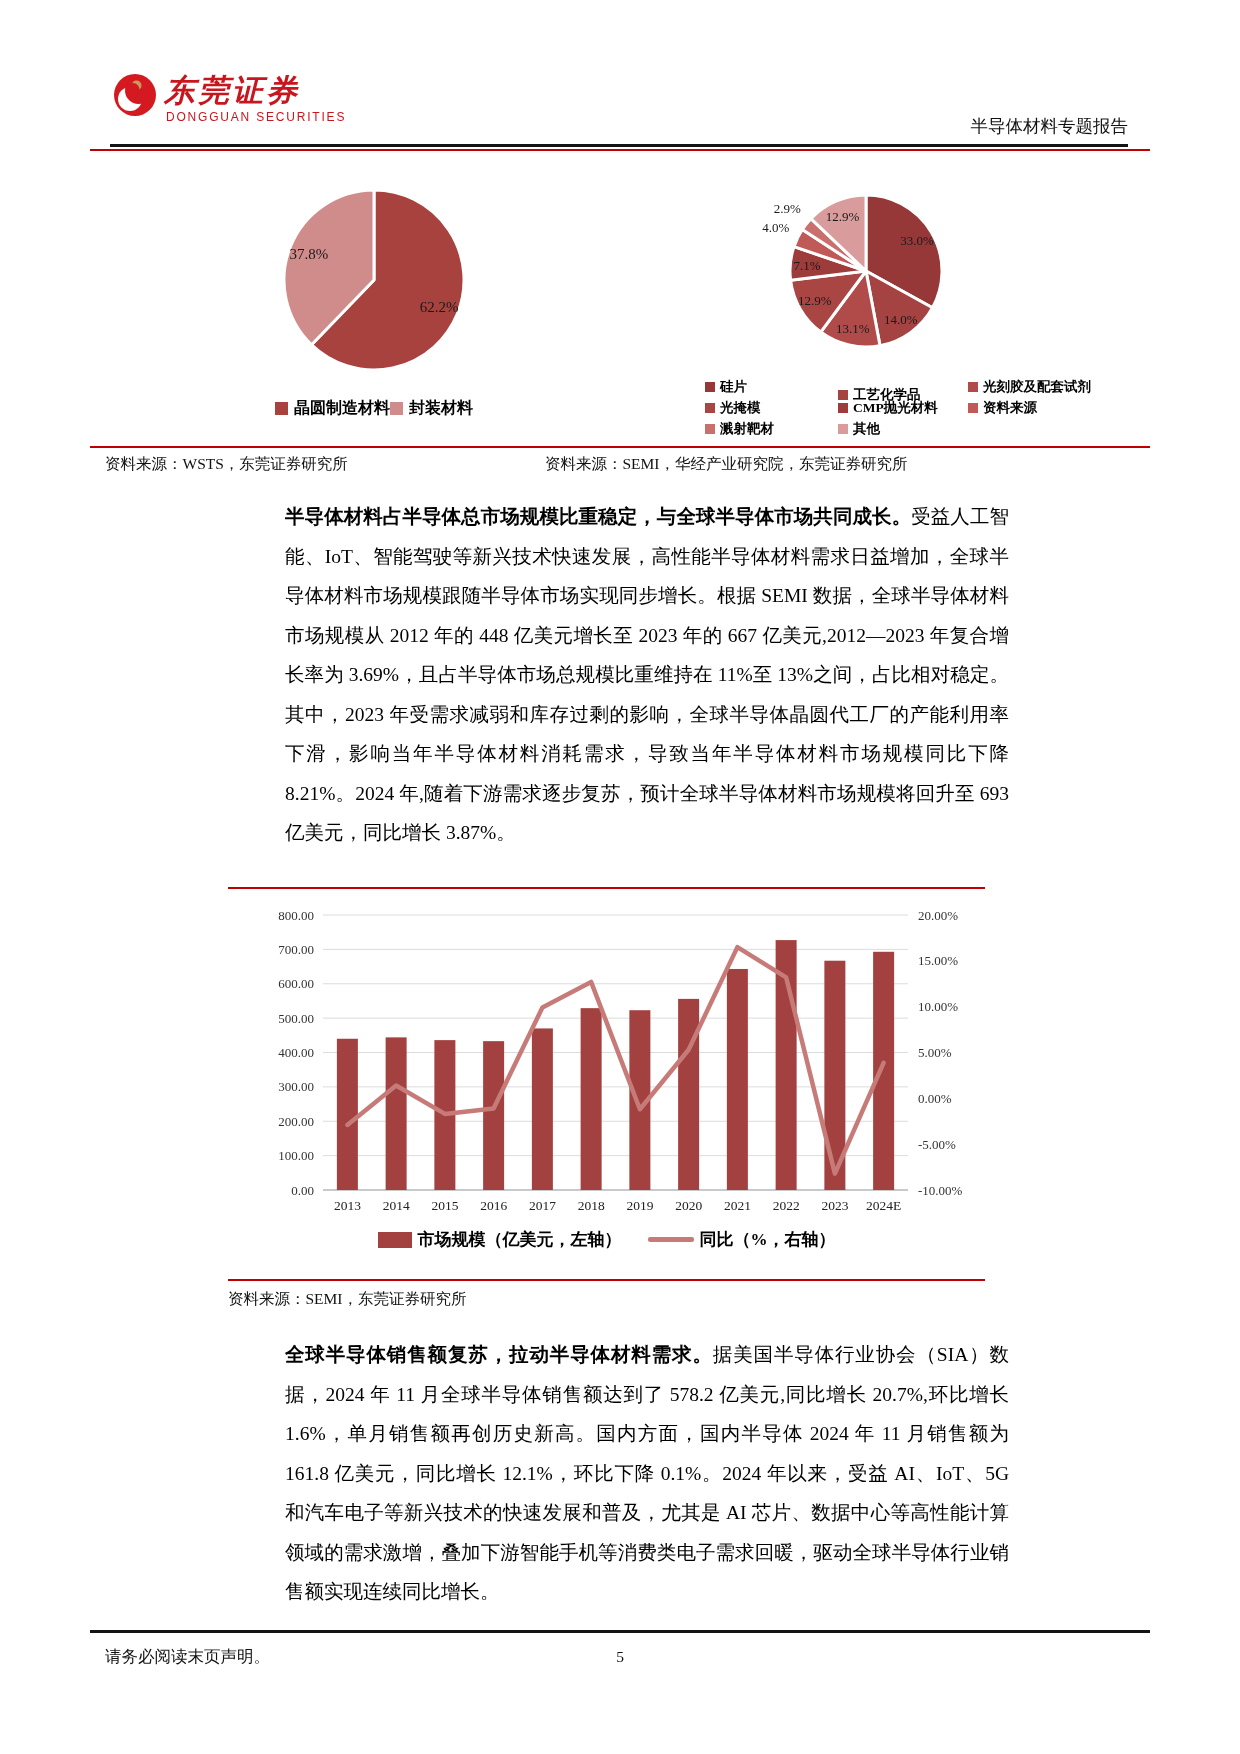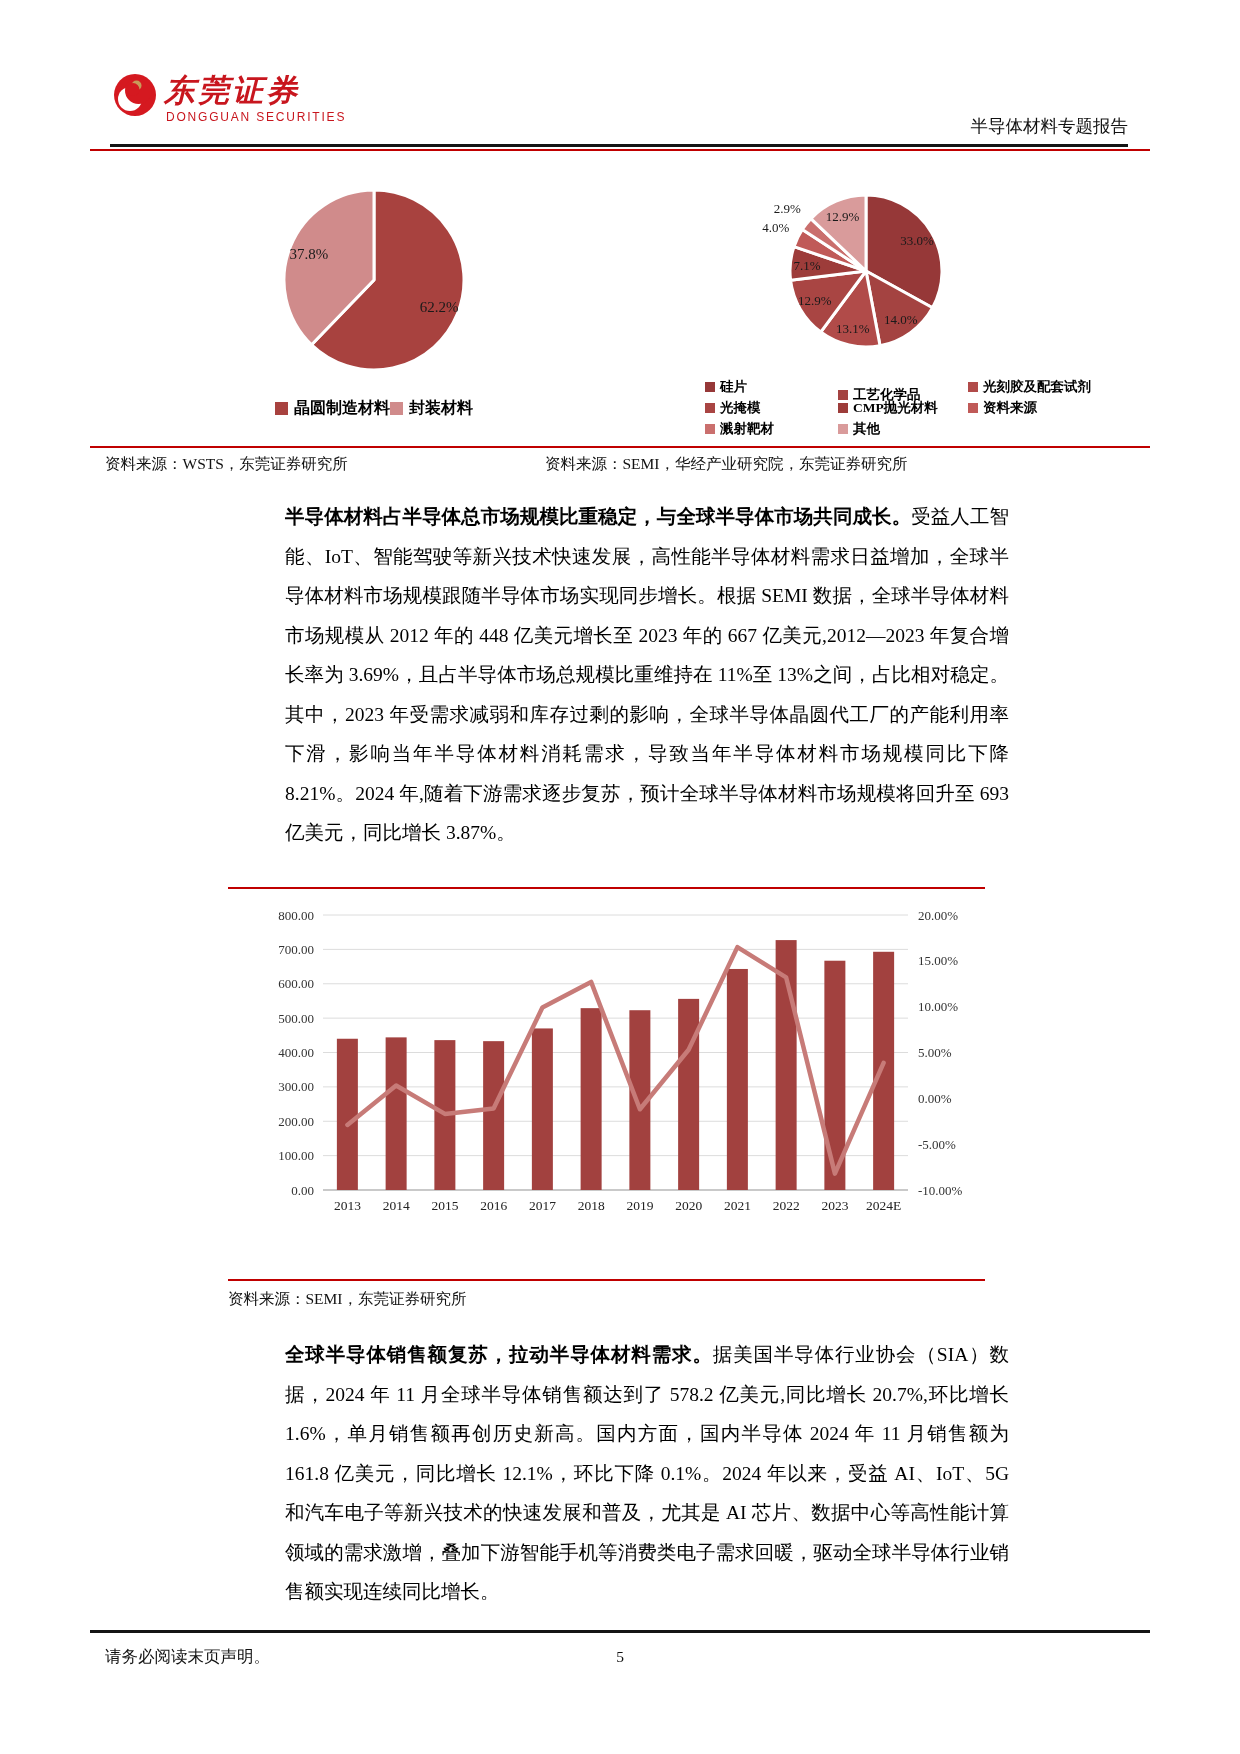--- a/index.html
+++ b/index.html
@@ -190,20 +190,30 @@
       <text x="265.625" y="312" text-anchor="middle" font-size="13.5" fill="#222">2016</text>
       <text x="314.375" y="312" text-anchor="middle" font-size="13.5" fill="#222">2017</text>
       <text x="363.125" y="312" text-anchor="middle" font-size="13.5" fill="#222">2018</text>
       <text x="411.875" y="312" text-anchor="middle" font-size="13.5" fill="#222">2019</text>
       <text x="460.625" y="312" text-anchor="middle" font-size="13.5" fill="#222">2020</text>
       <text x="509.375" y="312" text-anchor="middle" font-size="13.5" fill="#222">2021</text>
       <text x="558.125" y="312" text-anchor="middle" font-size="13.5" fill="#222">2022</text>
       <text x="606.875" y="312" text-anchor="middle" font-size="13.5" fill="#222">2023</text>
       <text x="655.625" y="312" text-anchor="middle" font-size="13.5" fill="#222">2024E</text>
     </svg>
+  <div id="fig4-legend" class="fig4-legend">
+      <span class="legend-item">
+        <span class="bar-swatch" style="background: rgb(162, 65, 63);"></span>
+        <span>市场规模（亿美元，左轴）</span>
+      </span>
+      <span class="legend-item">
+        <span class="line-swatch" style="background: rgb(199, 123, 120);"></span>
+        <span>同比（%，右轴）</span>
+      </span>
+    </div>
 
   <div class="rule red" style="left:228px;top:1279px;width:757px;"></div>
   <div class="source" style="left:228px;top:1289px;">资料来源：SEMI，东莞证券研究所</div>
 
   <div class="para" style="top:1335px;">
     <span class="lead">全球半导体销售额复苏，拉动半导体材料需求。</span><span>据美国半导体行业协会（SIA）数据，2024 年 11 月全球半导体销售额达到了 578.2 亿美元,同比增长 20.7%,环比增长 1.6%，单月销售额再创历史新高。国内方面，国内半导体 2024 年 11 月销售额为 161.8 亿美元，同比增长 12.1%，环比下降 0.1%。2024 年以来，受益 AI、IoT、5G 和汽车电子等新兴技术的快速发展和普及，尤其是 AI 芯片、数据中心等高性能计算领域的需求激增，叠加下游智能手机等消费类电子需求回暖，驱动全球半导体行业销售额实现连续同比增长。</span>
   </div>
 
   <div class="rule black" style="left:90px;top:1630px;width:1060px;"></div>
   <div class="footer-disclaimer">请务必阅读末页声明。</div>

